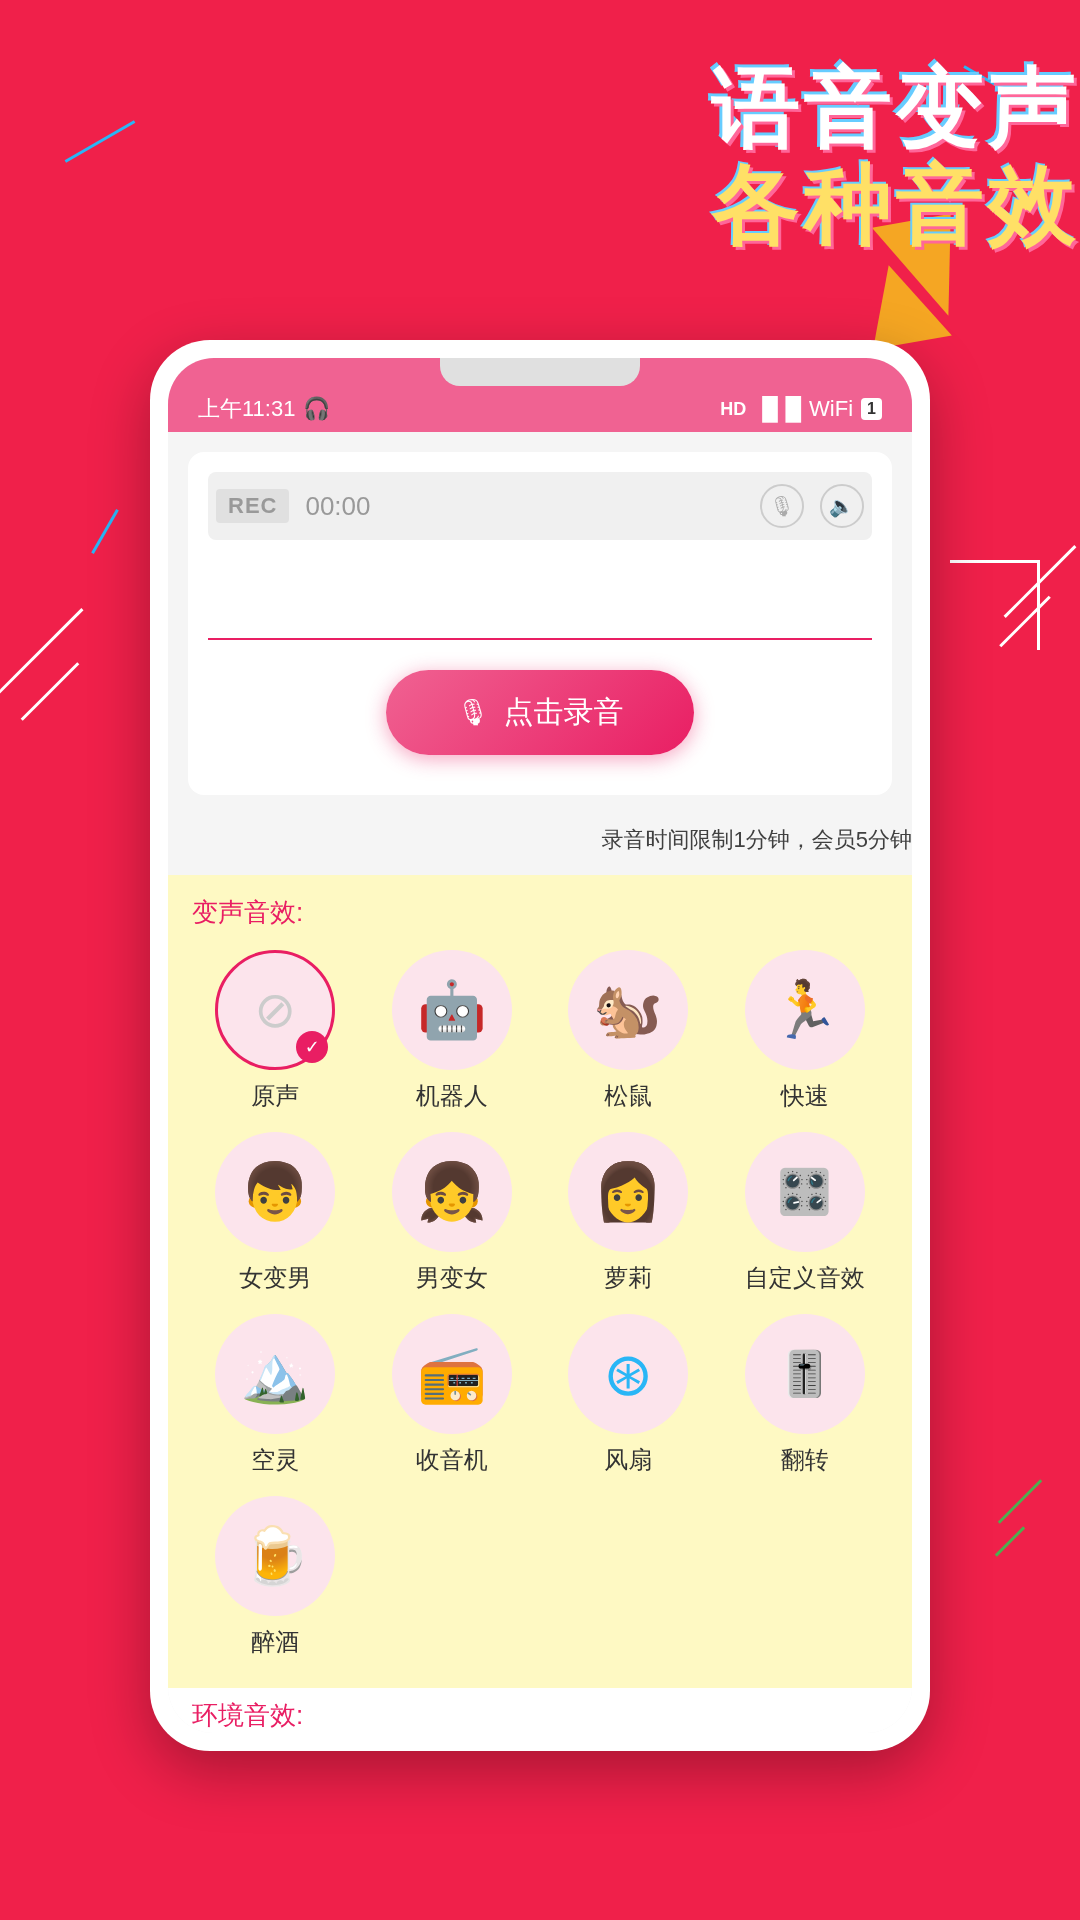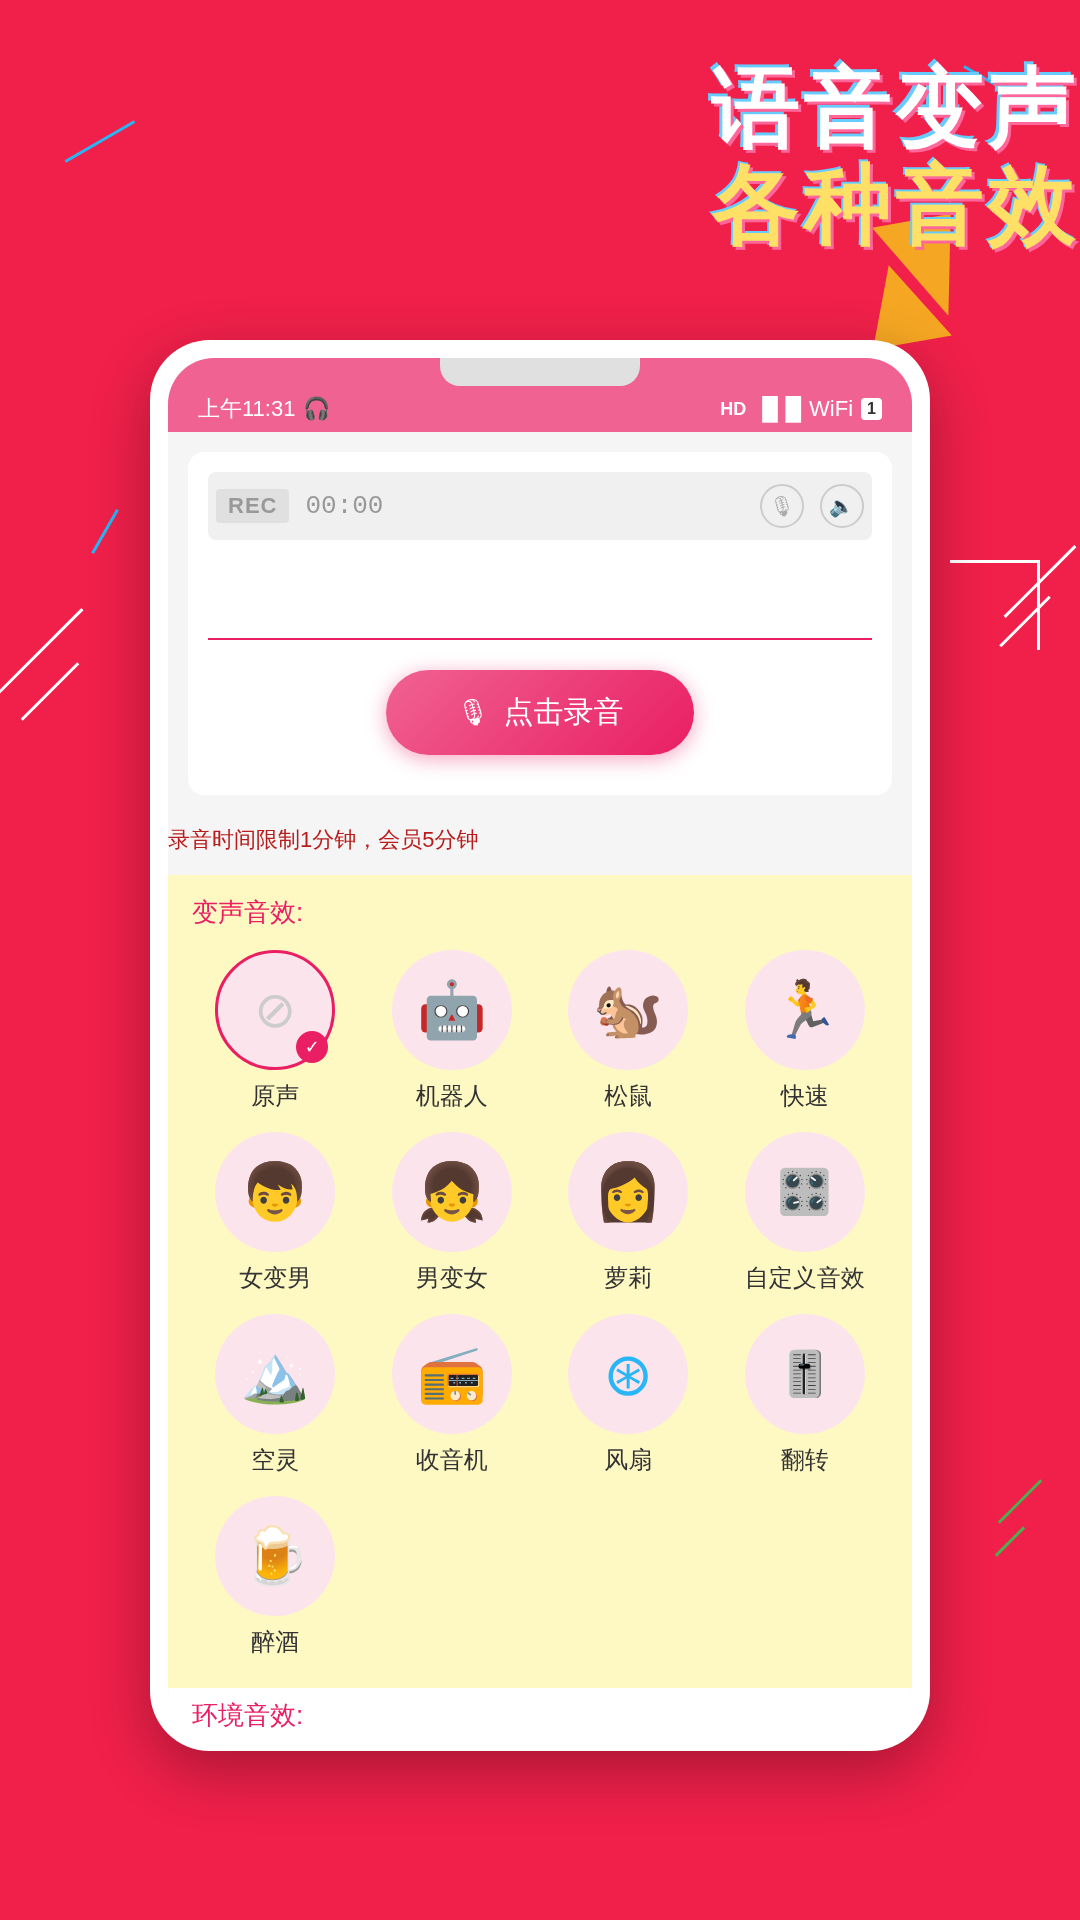--- a/index.html
+++ b/index.html
@@ -181,21 +181,20 @@
       padding: 4px 12px;
       border-radius: 4px;
       font-size: 22px;
       font-weight: bold;
       letter-spacing: 1px;
     }
     .rec-timer {
       font-size: 26px;
       color: #999;
       flex: 1;
-      font-family: Liberation Mono, monospace;
     }
     .rec-icons {
       display: flex;
       gap: 16px;
       align-items: center;
     }
     .rec-icon-circle {
       width: 44px;
       height: 44px;
       border: 2px solid #ccc;
@@ -238,22 +237,22 @@
       gap: 14px;
       cursor: pointer;
       box-shadow: 0 4px 20px rgba(233,30,99,0.4);
     }
     .mic-icon-btn {
       font-size: 26px;
     }
 
     
     .hint-text {
-      text-align: left;
-      color: #b91c1c;
+      text-align: right;
+      color: #404040;
       font-size: 22px;
       padding: 10px 0 20px;
     }
 
     
     .effects-section {
       background: #fef9c3;
       margin: 0;
       padding: 20px 24px;
     }

